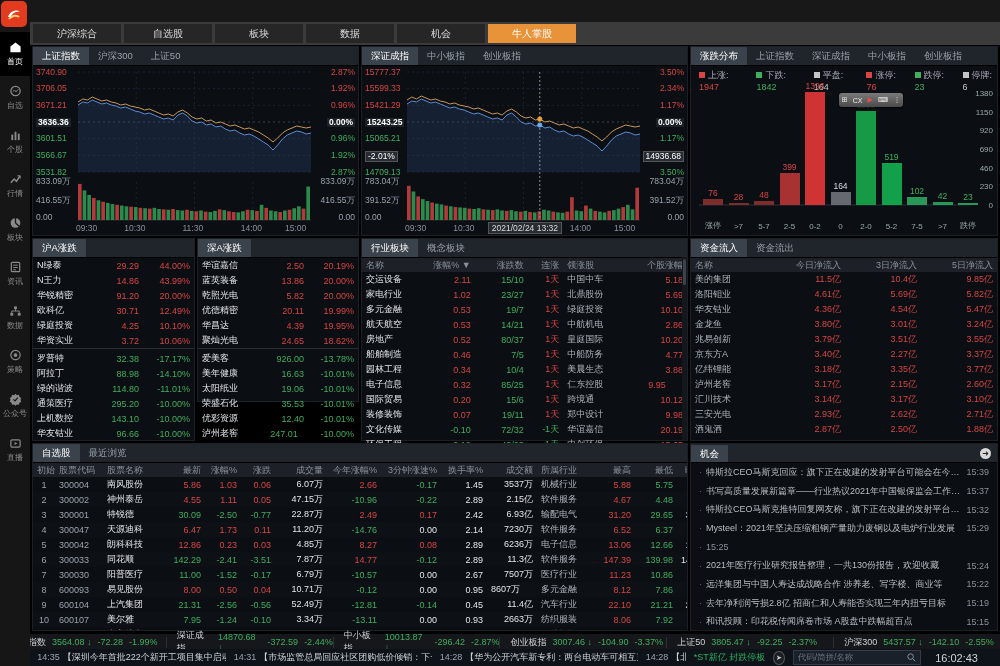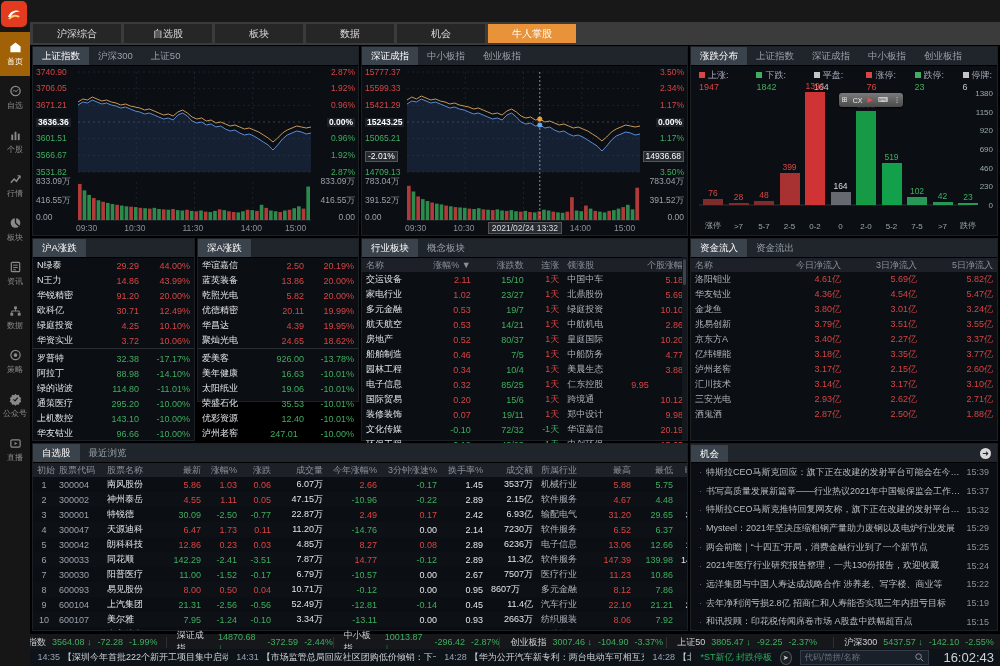--- a/index.html
+++ b/index.html
@@ -20,21 +20,21 @@
   .menu-item.svc{color:#4d8fd6;}
   .win-btn{color:#bbb;font-size:10px;width:14px;text-align:center;cursor:pointer;}
   .bell{color:#999;font-size:10px;}
   .shot{border:1px solid #888;border-radius:3px;width:12px;height:10px;font-size:7px;line-height:10px;text-align:center;color:#aaa;}
   .menubar{position:absolute;left:30px;top:22px;width:970px;height:23px;background:#3b3b3b;display:flex;align-items:center;gap:3px;padding-left:3px;box-sizing:border-box;z-index:20;}
   .nav-tab{width:88px;height:19px;line-height:19px;text-align:center;color:#ddd;font-size:10px;background:#262626;cursor:pointer;}
   .nav-tab.active{background:#e8923a;color:#fff;}
   .sidebar{position:absolute;left:0;top:22px;width:30px;height:644px;background:#161616;z-index:25;}
   .side-items{position:absolute;top:10px;left:0;width:30px;}
   .side-item{height:44px;display:flex;flex-direction:column;align-items:center;justify-content:center;gap:2px;color:#8a8a8a;font-size:8px;cursor:pointer;}
-  .side-item.active{background:#a16207;color:#fff;}
+  .side-item.active{background:#000000;color:#fff;}
   .side-item svg{width:13px;height:13px;}
   .content{position:absolute;left:30px;top:45px;width:970px;height:588px;background:#000;}
   .panel{position:absolute;background:#0b0e12;border:1px solid #1b1f26;box-sizing:border-box;}
   .ptabs{height:18px;background:#20252b;display:flex;border-bottom:1px solid #000;}
   .ptab{padding:0 9px;line-height:17px;font-size:9.5px;color:#98a0a8;cursor:pointer;white-space:nowrap;}
   .ptab.active{background:#3a424b;color:#fff;}
   .chart-body{position:relative;width:100%;height:168px;}
   .ylab{position:absolute;font-size:8.5px;line-height:9px;}
   .ylab.boxed{background:#272c33;border:1px solid #555;color:#fff;padding:0 2px;}
   .ylab.bold{color:#fff;font-weight:bold;background:#1c2128;padding:0 2px;}
@@ -68,21 +68,21 @@
   .idx-seg:first-child{border-left:none;}
   .idx-name{color:#cfd3d8;}
   .idx-val,.idx-chg,.idx-pct{color:#3fae60;}
   .tickerbar{position:absolute;left:0;top:649px;width:1000px;height:17px;background:#0e1319;display:flex;align-items:center;font-size:9px;gap:8px;padding:0 4px;box-sizing:border-box;}
   .msg-label{color:#9aa;display:flex;align-items:center;gap:3px;}
   .tick-item{white-space:nowrap;overflow:hidden;color:#cfd3d8;}
   .tick-time{color:#9aa3ad;margin-right:3px;}
   .tick-alert{color:#2fae5d;white-space:nowrap;}
   .tick-circle{width:12px;height:12px;border-radius:50%;background:#1b1f26;border:1px solid #555;color:#ccc;font-size:7px;line-height:12px;text-align:center;}
   .searchbox{width:150px;height:13px;background:#1a2029;border:1px solid #333c48;display:flex;align-items:center;justify-content:space-between;padding:0 4px;color:#6b7480;font-size:8.5px;}
-  .clock{color:#cfd3d8;font-size:13px;margin-left:6px;margin-right:2px;}
+  .clock{color:#cfd3d8;font-size:11px;margin-left:6px;margin-right:18px;}
   .scrollbar{position:absolute;right:0;top:18px;bottom:0;width:5px;background:#14181d;}
   .scroll-thumb{position:absolute;top:2px;left:1px;width:3px;height:26px;background:#3a424b;border-radius:2px;}
   .red{color:#d84545;} .grn{color:#3fae60;} .wht{color:#e2e5e9;} .gry{color:#9aa3ad;} .ind{color:#aeb4bc;}
 </style>
 </head>
 <body>
 
 <div class="titlebar"></div>
 <div class="app-logo">
   <svg viewBox="0 0 18 18">
@@ -714,21 +714,21 @@
       <td class="red" style="text-align:right">1天</td>
       <td class="ind">美晨生态</td>
       <td class="red" style="text-align:right">3.88</td>
           </tr>
           <tr style="height:13.6px">
       <td class="wht">电子信息</td>
       <td class="red" style="text-align:right">0.32</td>
       <td class="grn" style="text-align:right">85/25</td>
       <td class="red" style="text-align:right">1天</td>
       <td class="ind">仁东控股</td>
-      <td class="red" style="text-align:left">9.95</td>
+      <td class="red" style="text-align:center">9.95</td>
           </tr>
           <tr style="height:13.6px">
       <td class="wht">国际贸易</td>
       <td class="red" style="text-align:right">0.20</td>
       <td class="grn" style="text-align:right">15/6</td>
       <td class="red" style="text-align:right">1天</td>
       <td class="ind">跨境通</td>
       <td class="red" style="text-align:right">10.12</td>
           </tr>
           <tr style="height:13.6px">
@@ -775,20 +775,26 @@
         </colgroup>
         <thead>
           <tr class="thead-row">
             <th class="l" style="height:14px">名称</th>
             <th class="" style="height:14px">今日净流入</th>
             <th class="" style="height:14px">3日净流入</th>
             <th class="" style="height:14px">5日净流入</th>
           </tr>
         </thead>
         <tbody>
+          <tr style="height:13.6px">
+      <td class="ind">美的集团</td>
+      <td class="red" style="text-align:right">11.5亿</td>
+      <td class="red" style="text-align:right">10.4亿</td>
+      <td class="red" style="text-align:right">9.85亿</td>
+          </tr>
           <tr style="height:13.6px">
       <td class="ind">洛阳钼业</td>
       <td class="red" style="text-align:right">4.61亿</td>
       <td class="red" style="text-align:right">5.69亿</td>
       <td class="red" style="text-align:right">5.82亿</td>
           </tr>
           <tr style="height:13.6px">
       <td class="ind">华友钴业</td>
       <td class="red" style="text-align:right">4.36亿</td>
       <td class="red" style="text-align:right">4.54亿</td>
@@ -1098,21 +1104,20 @@
       <span class="txt">特斯拉CEO马斯克推特回复网友称，旗下正在改建的发射平台“火卫一”（Phobos）…</span>
       <span class="time">15:32</span>
       </div>
       <div class="news-item">
       <span class="dot">·</span>
       <span class="txt">Mysteel：2021年坚决压缩粗钢产量助力废钢以及电炉行业发展</span>
       <span class="time">15:29</span>
       </div>
       <div class="news-item">
       <span class="dot">·</span>
-      <span class="txt">两会前瞻｜“十四五”开局，消费金融行业到了一个新节点</span>
       <span class="time">15:25</span>
       </div>
       <div class="news-item">
       <span class="dot">·</span>
       <span class="txt">2021年医疗行业研究报告整理，一共130份报告，欢迎收藏</span>
       <span class="time">15:24</span>
       </div>
       <div class="news-item">
       <span class="dot">·</span>
       <span class="txt">远洋集团与中国人寿达成战略合作 涉养老、写字楼、商业等</span>

